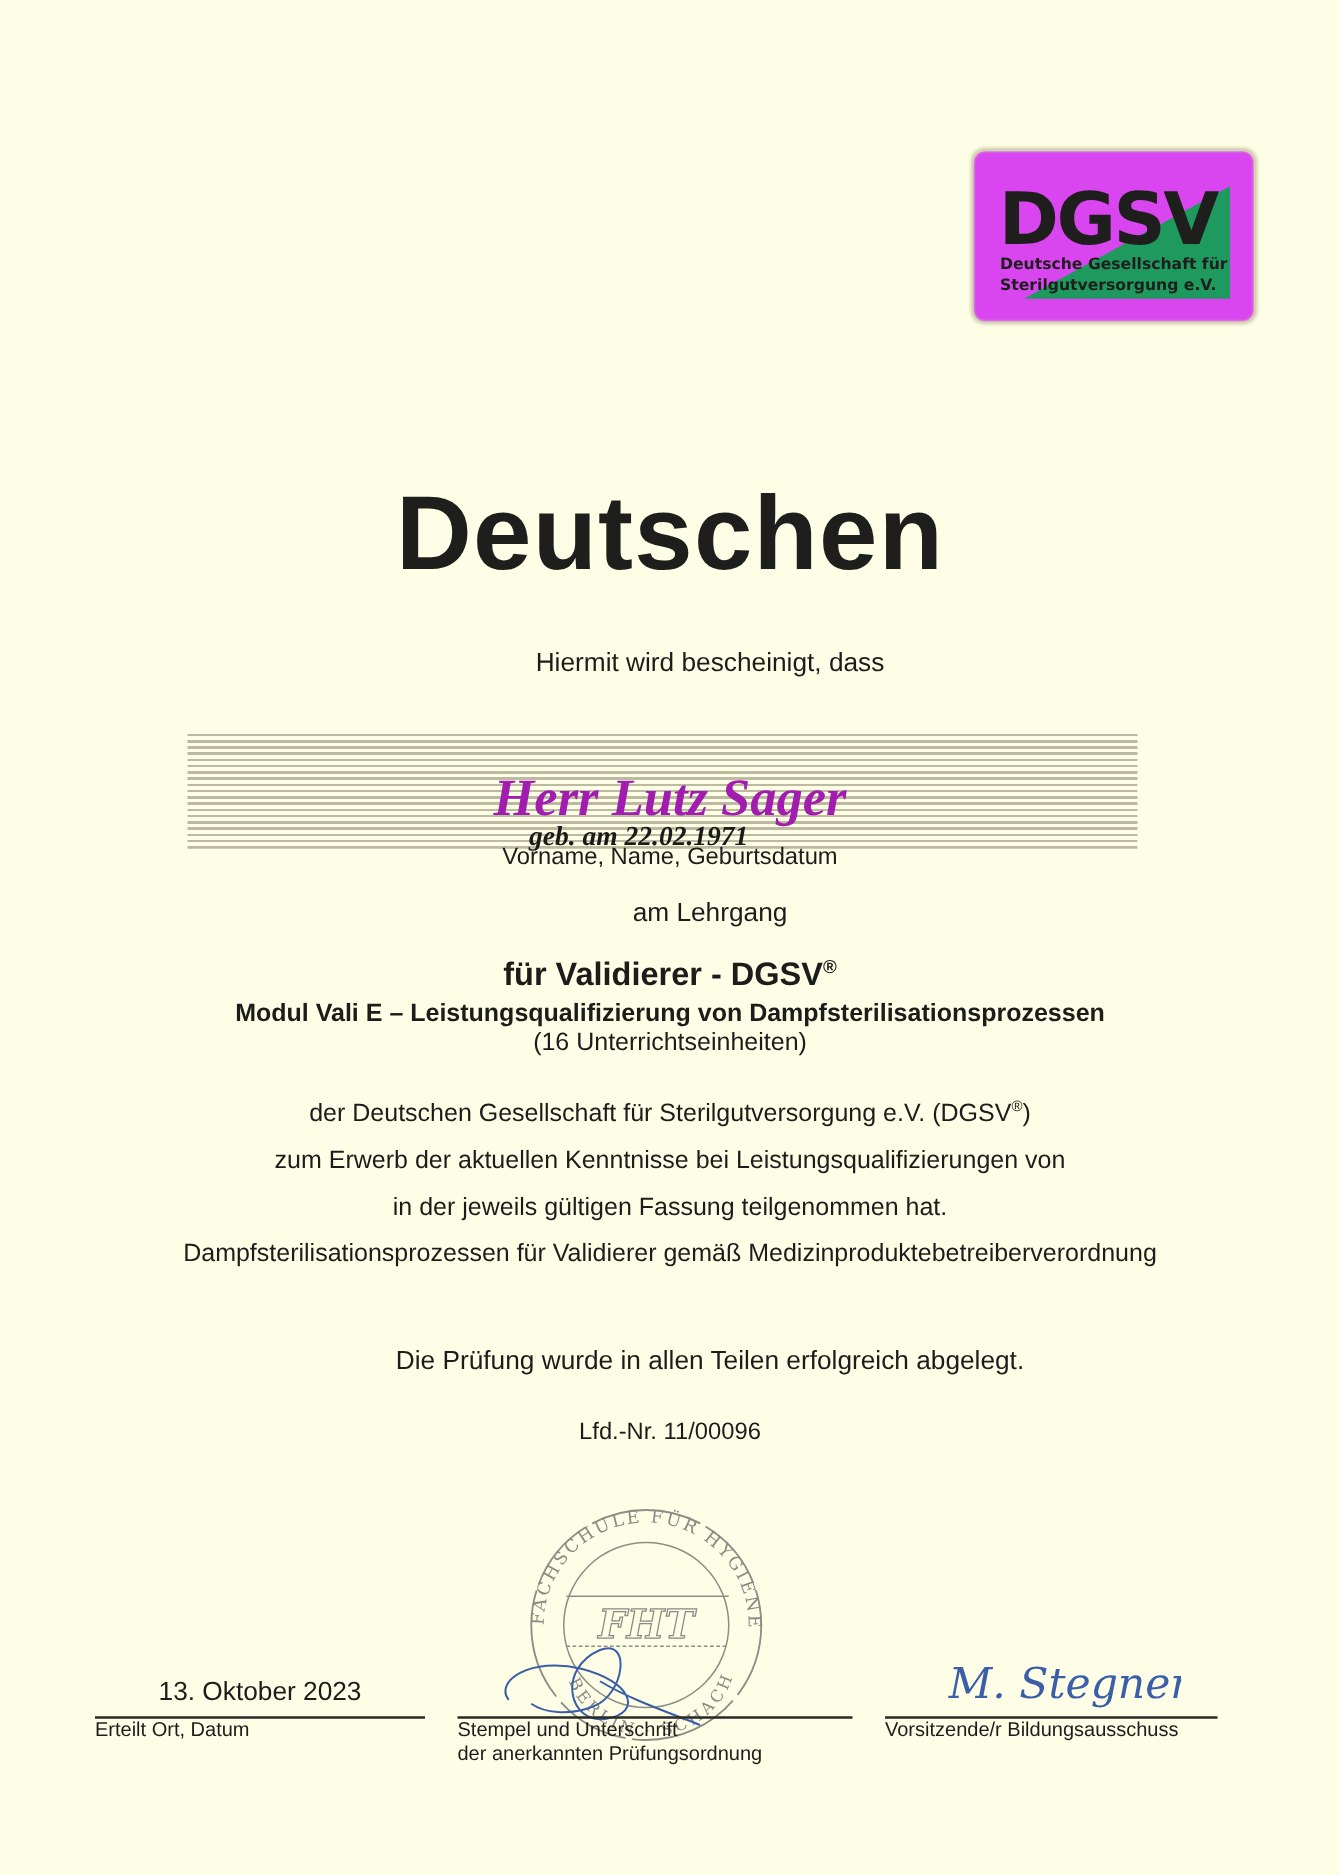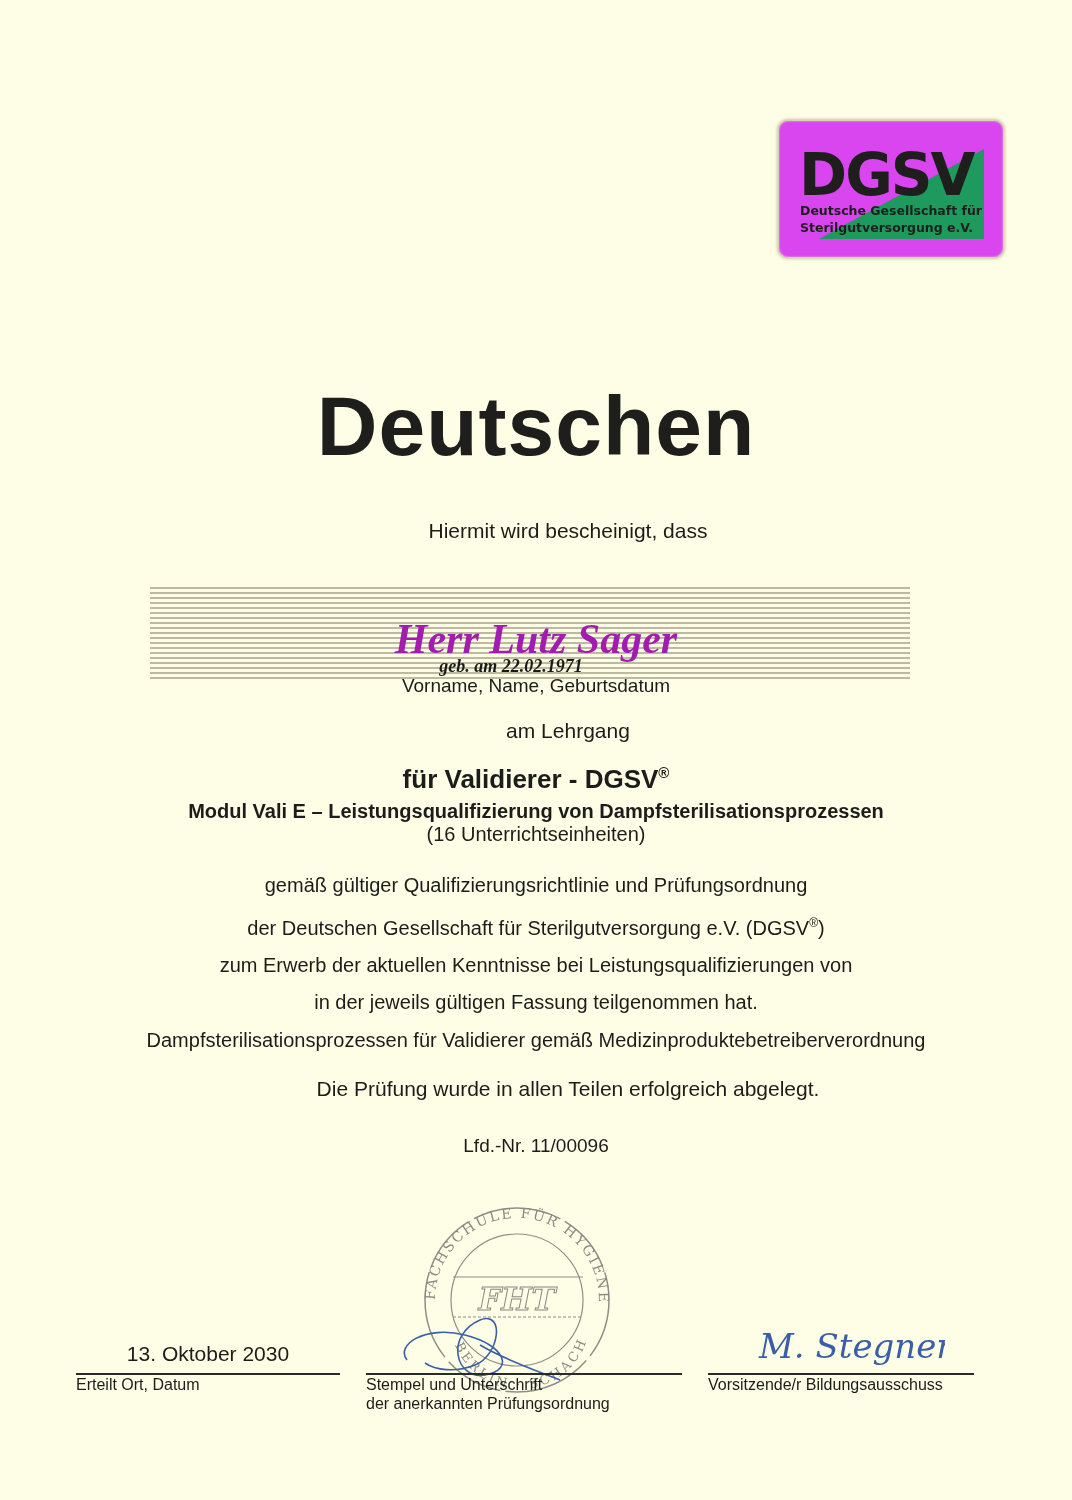--- a/index.html
+++ b/index.html
@@ -34,21 +34,21 @@
       background: repeating-linear-gradient(to bottom,
         #bdbaa2 0px, #bdbaa2 2px, #fefee6 2px, #fefee6 5px);
     }
     .name {
       top: 615px; font-family: "Liberation Serif", serif; font-style: italic;
       font-weight: bold; font-size: 42px; color: #a21caf;
     }
     .dob {
       top: 656px; left: 0; width: 1022px; text-align: center;
       font-family: "Liberation Serif", serif; font-style: italic; font-weight: bold;
-      font-size: 18px; color: #1a1a18;
+      font-size: 22px; color: #1a1a18;
     }
     .namelabel { top: 675px; font-size: 19px; }
     .course-lead { top: 719px; }
     .course-title { top: 764px; font-size: 26px; font-weight: bold; }
     .course-title sup { font-size: 15px; }
     .module { top: 800px; font-size: 20px; font-weight: bold; }
     .units { top: 823px; font-size: 20px; }
 
     .body-lines { top: 867px; font-size: 20px; line-height: 37.5px; }
     .body-lines sup { font-size: 12px; }
@@ -79,21 +79,20 @@
 <div class="abs center name">Herr Lutz Sager</div>
 <div class="abs dob">geb. am 22.02.1971</div>
 <div class="abs center namelabel">Vorname, Name, Geburtsdatum</div>
 
 <div class="abs center t20 course-lead">am Lehrgang</div>
 <div class="abs center course-title"><span>für Validierer - DGSV</span><sup>®</sup></div>
 <div class="abs center module">Modul Vali E – Leistungsqualifizierung von Dampfsterilisationsprozessen</div>
 <div class="abs center units">(16 Unterrichtseinheiten)</div>
 
 <div class="abs center body-lines">
-  <div>gemäß gültiger Qualifizierungsrichtlinie und Prüfungsordnung</div>
   <div><span>der Deutschen Gesellschaft für Sterilgutversorgung e.V. (DGSV</span><sup>®</sup><span>)</span></div>
   <div>zum Erwerb der aktuellen Kenntnisse bei Leistungsqualifizierungen von</div>
   <div>in der jeweils gültigen Fassung teilgenommen hat.</div>
   <div>Dampfsterilisationsprozessen für Validierer gemäß Medizinproduktebetreiberverordnung</div>
 </div>
 
 <div class="abs center t20 passed">Die Prüfung wurde in allen Teilen erfolgreich abgelegt.</div>
 <div class="abs center serial">Lfd.-Nr. 11/00096</div>
 
 <svg class="abs" style="left:395px; top:1195px;" width="240" height="200" viewBox="0 0 240 200">
@@ -109,21 +108,21 @@
     <textPath href="#ringTop">FACHSCHULE FÜR HYGIENETECHNIK</textPath>
   </text>
   <text font-family="DejaVu Serif, serif" font-size="13" fill="#8a8a84" letter-spacing="3">
     <textPath href="#ringBot">BERLIN · SCHACH</textPath>
   </text>
   <text x="122" y="115" text-anchor="middle" font-family="DejaVu Serif, serif" font-style="italic" font-weight="bold" font-size="32" fill="none" stroke="#8a8a84" stroke-width="1">FHT</text>
 
   <path d="M 12,165 C 0,150 30,130 70,140 C 110,150 120,175 90,180 C 60,185 50,140 85,125 C 110,115 105,160 80,170 C 60,178 40,175 30,168 M 85,150 C 110,165 140,175 165,185" fill="none" stroke="#3a5fa8" stroke-width="1.6"></path>
 </svg>
 
-<div class="abs date">13. Oktober 2030</div>
+<div class="abs date">13. Oktober 2023</div>
 <div class="abs sigline" style="left:76px; width:264px;"></div>
 <div class="abs siglabel" style="left:76px; width:264px;">Erteilt Ort, Datum</div>
 
 <div class="abs sigline" style="left:366px; width:316px;"></div>
 <div class="abs siglabel" style="left:366px; width:316px;">
   <div>Stempel und Unterschrift</div>
   <div>der anerkannten Prüfungsordnung</div>
 </div>
 
 <svg class="abs" style="left:755px; top:1318px;" width="190" height="56" viewBox="0 0 190 56">

